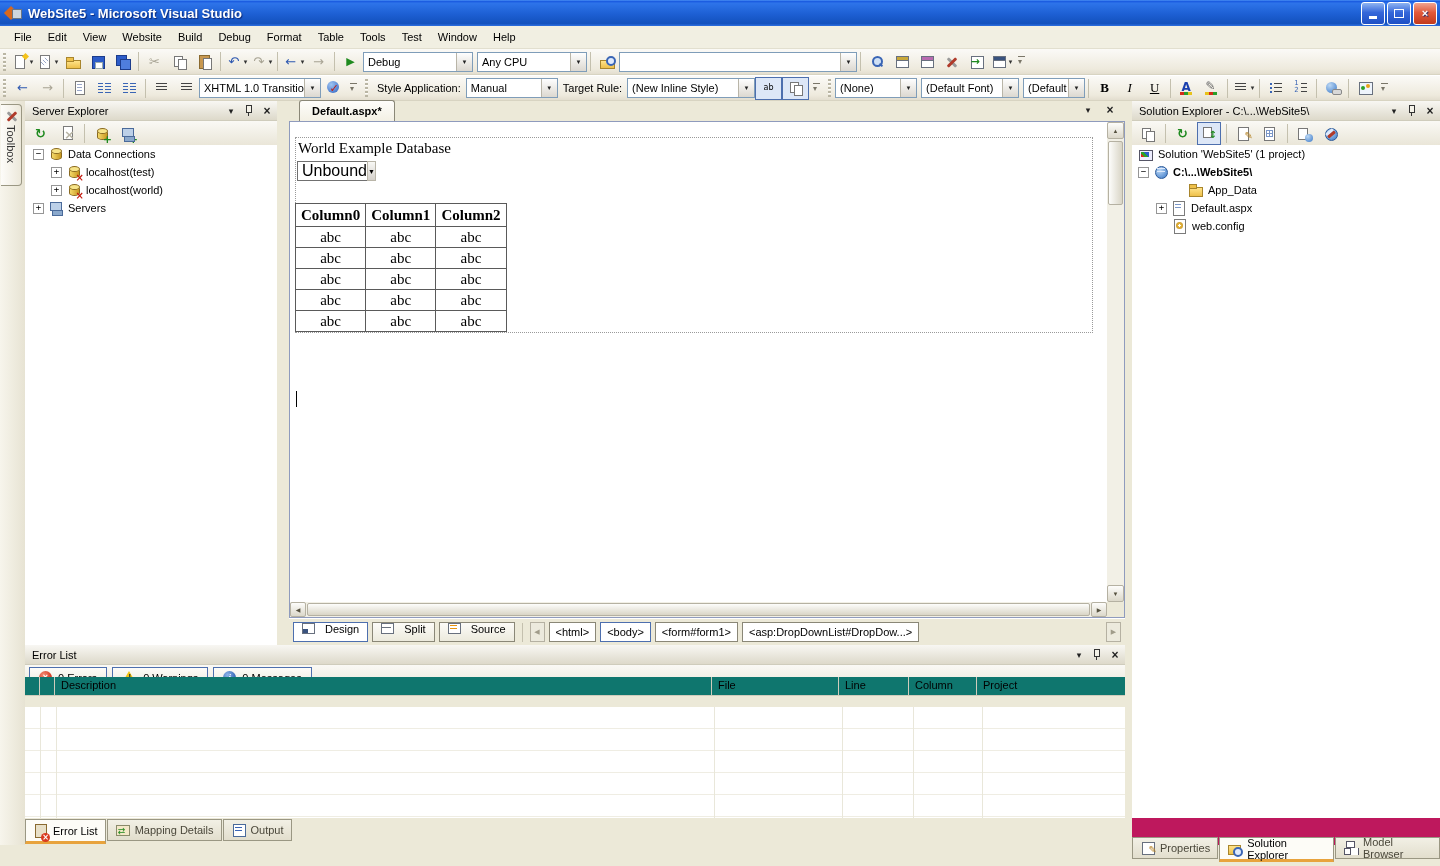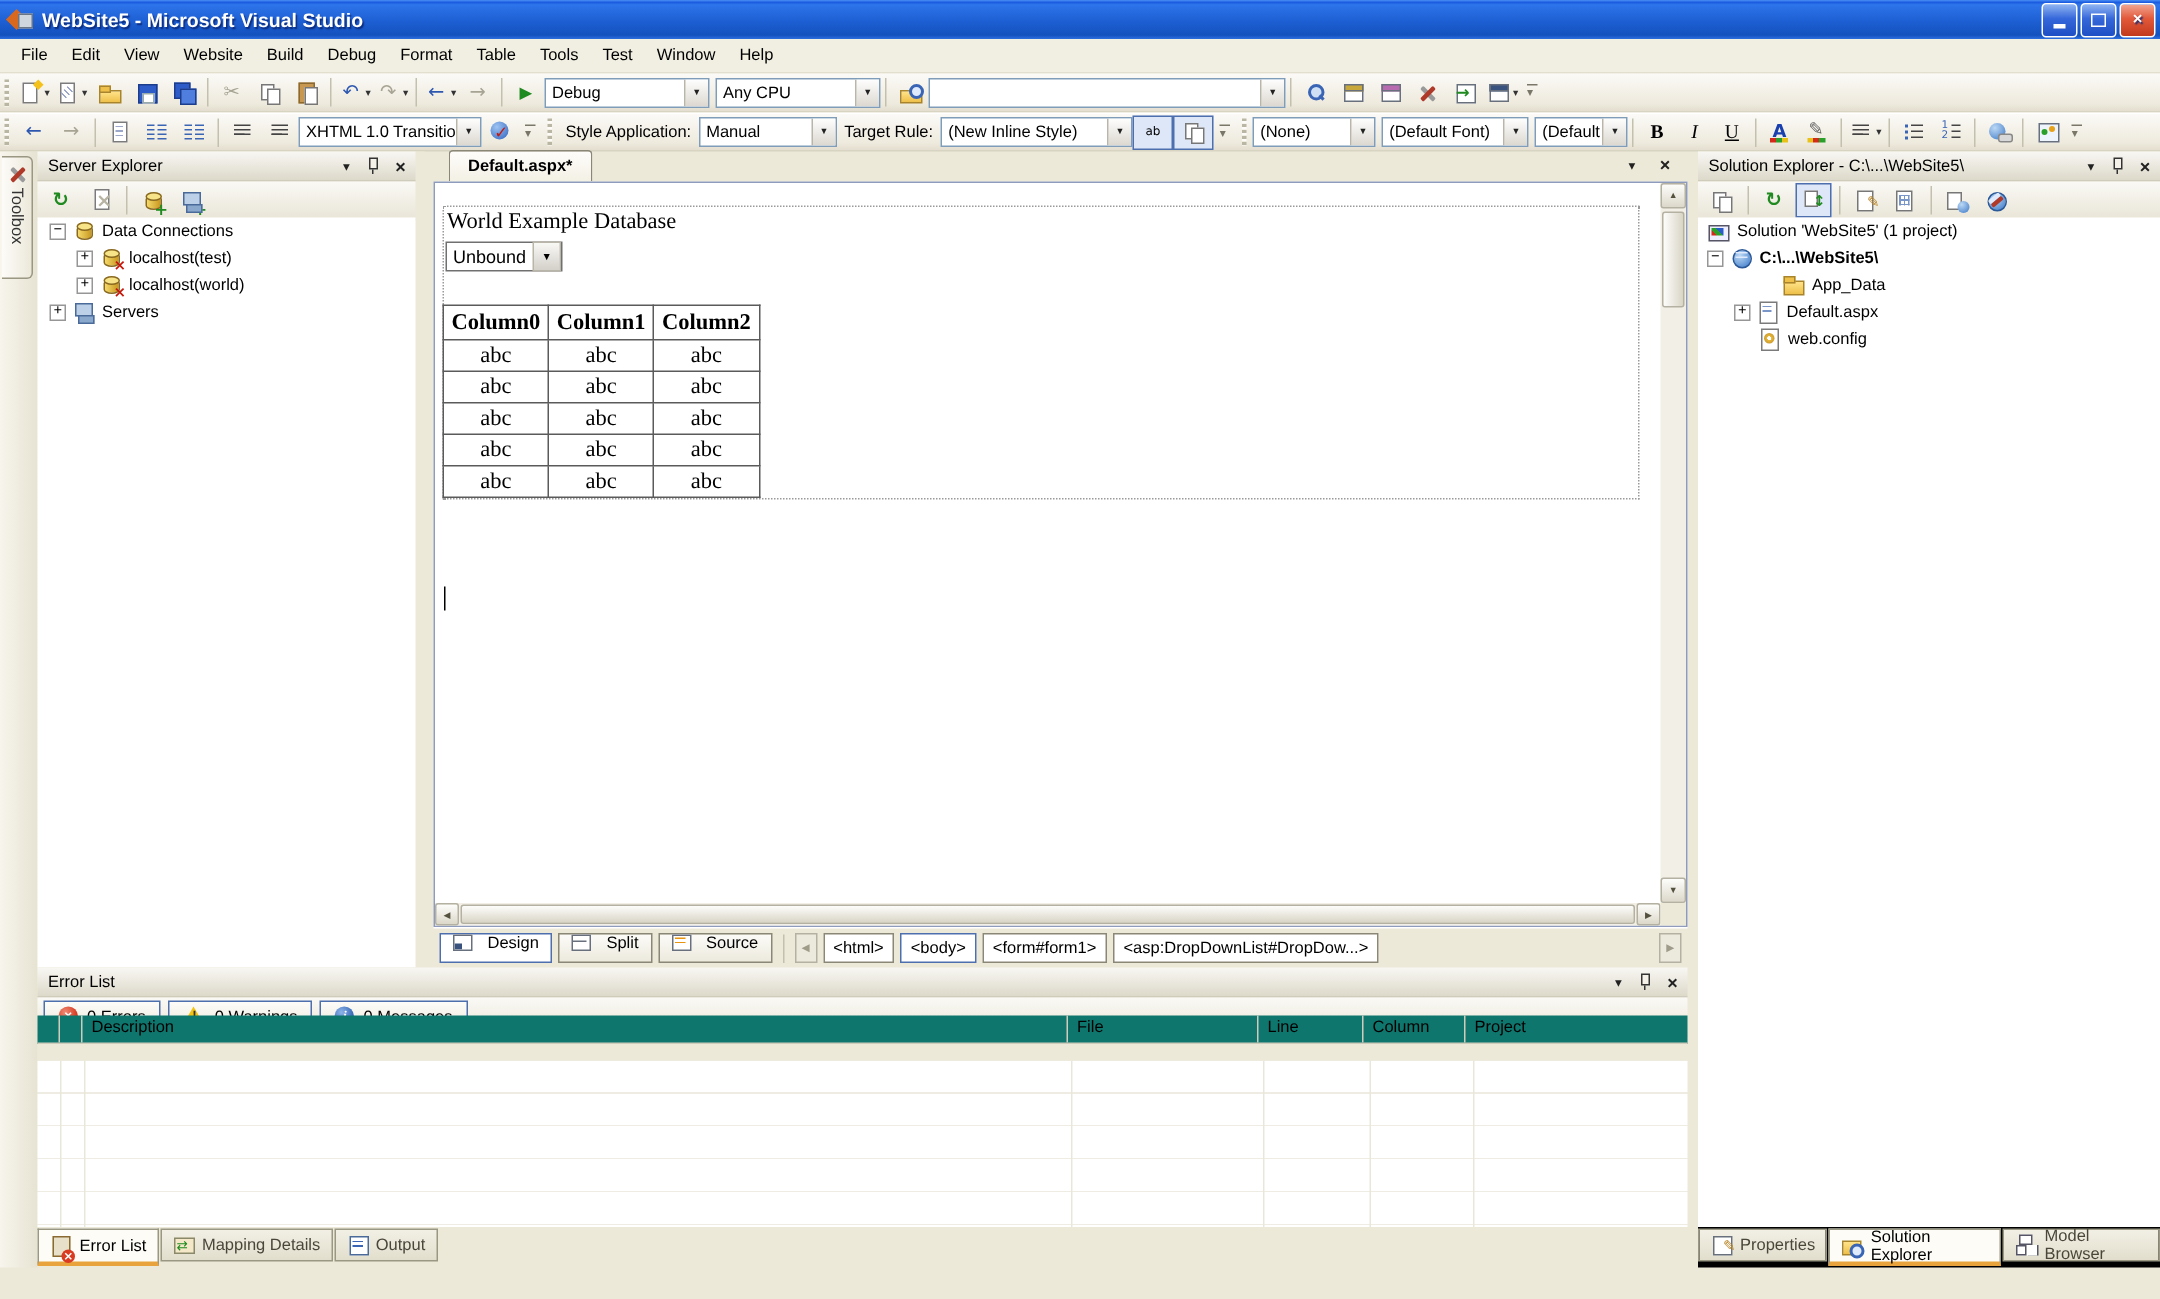--- a/index.html
+++ b/index.html
@@ -162,21 +162,21 @@
   .docwell{position:absolute;left:289px;top:101px;width:836px;height:544px}
   .tabstrip{position:absolute;left:0;top:0;right:0;height:20px;display:flex;align-items:flex-end}
   .dtab{height:20px;display:flex;align-items:center;padding:0 12px;margin-left:10px;background:linear-gradient(180deg,#fefdfb,#f3f0e4);
     border:1px solid #8a8777;border-bottom:none;border-radius:3px 3px 0 0;font-weight:bold}
   .tabbtns{margin-left:auto;display:flex;gap:8px;align-items:center;padding:0 8px 4px 0}
   .editor{position:absolute;left:0;top:20px;right:0;bottom:27px;background:#fff;border:1px solid #8f9bbd;box-sizing:border-box}
   .design{position:absolute;left:0;top:0;right:17px;bottom:15px;font-family:"Liberation Serif",serif;font-size:15px;overflow:hidden}
   .formrect{position:absolute;left:5px;top:15px;width:796px;height:194px;border:1px dotted #9a9a9a}
   .dheading{position:absolute;left:8px;top:18px}
   .unbound{position:absolute;left:7px;top:39px;width:78px;height:20px;border:1px solid #707070;background:#fff;display:flex;align-items:center;padding-left:4px;box-sizing:border-box;
-    font-family:"Liberation Sans",sans-serif;font-size:12px}
+    font-family:"Liberation Sans",sans-serif;font-size:16px}
   .unb-btn{margin-left:auto;width:17px;height:18px;display:flex;align-items:center;justify-content:center;border:1px solid #b9b5a8;
     background:linear-gradient(180deg,#f8f8f5,#d4d0ca)}
   .unb-btn::after{content:"▼";font-size:7px}
   .dgrid{position:absolute;left:5px;top:81px;border-collapse:collapse}
   .dgrid th,.dgrid td{border:1px solid #5a5a5a;padding:1px 5px;text-align:center;font-size:15px}
   .dgrid th{font-weight:bold;width:52px;height:20px}
   .dgrid td{height:18px;font-weight:normal}
   .caret{position:absolute;left:6px;top:269px;width:1px;height:16px;background:#000}
   .vscroll{position:absolute;top:0;right:0;width:17px;bottom:15px;background:#f2f0e6}
   .hscroll{position:absolute;left:0;bottom:0;right:17px;height:15px;background:#f2f0e6}
@@ -203,21 +203,21 @@
   .fi-warn::before{content:"";position:absolute;left:0;top:0;width:0;height:0;border-left:7px solid transparent;border-right:7px solid transparent;border-bottom:12px solid #f2c311}
   .fi-warn::after{content:"!";position:absolute;left:6px;top:1px;font-size:9px;font-weight:bold;color:#333}
   .fi-info{width:13px;height:13px;border-radius:50%;background:radial-gradient(circle at 35% 30%,#8cb4e8,#2a5cb0 75%);color:#fff;font-size:9px;font-weight:bold;font-style:italic;line-height:13px;text-align:center;font-family:"Liberation Serif",serif}
   .elheader{position:absolute;left:0;top:32px;right:0;height:18px;background:#0f766e;display:flex;border-bottom:1px solid #cfccbc}
   .elh{border-right:1px solid #cfccbc;padding:2px 6px;box-sizing:border-box;overflow:hidden;white-space:nowrap}
   .elbody{position:absolute;left:0;top:62px;right:0;bottom:0;background:repeating-linear-gradient(180deg,#fff 0 21px,#efede3 21px 22px)}
   .vline{position:absolute;top:0;bottom:0;width:1px;background:#e9e7da}
 
   
   .tabsleft{position:absolute;left:25px;top:818px;width:1100px;height:27px;display:flex;align-items:flex-start;padding-top:1px;gap:1px;box-sizing:border-box;background:#ece9d8}
-  .tabsright{position:absolute;left:1132px;top:818px;width:308px;height:27px;display:flex;align-items:flex-start;padding-top:1px;gap:1px;box-sizing:border-box;background:#000000}
+  .tabsright{position:absolute;left:1132px;top:818px;width:308px;height:27px;display:flex;align-items:flex-start;padding-top:19px;gap:1px;box-sizing:border-box;background:#be185d}
   .btab{height:22px;display:flex;align-items:center;gap:4px;padding:0 7px;border:1px solid #9a9783;background:linear-gradient(180deg,#f2f0e5,#e2decd);color:#4a473a;box-sizing:border-box}
   .btab.active{background:#fdfcf7;color:#000;border-bottom:3px solid #e8a33d;height:25px}
 
   
   .statusbar{position:absolute;left:0;top:845px;width:100%;height:21px;background:#ece9d8;border-top:1px solid #dedacb;box-sizing:border-box;font-size:12px}
   .st-ready{position:absolute;left:8px;top:4px}
   .st-ln{position:absolute;left:1133px;top:4px}
   .st-col{position:absolute;left:1207px;top:4px}
   .st-ch{position:absolute;left:1288px;top:4px}
 </style>

